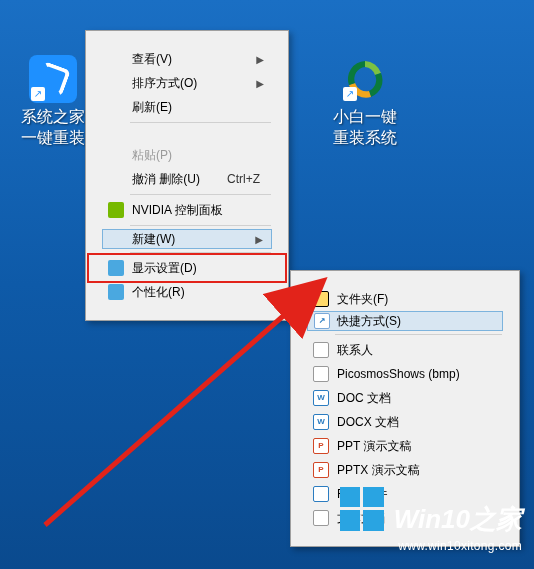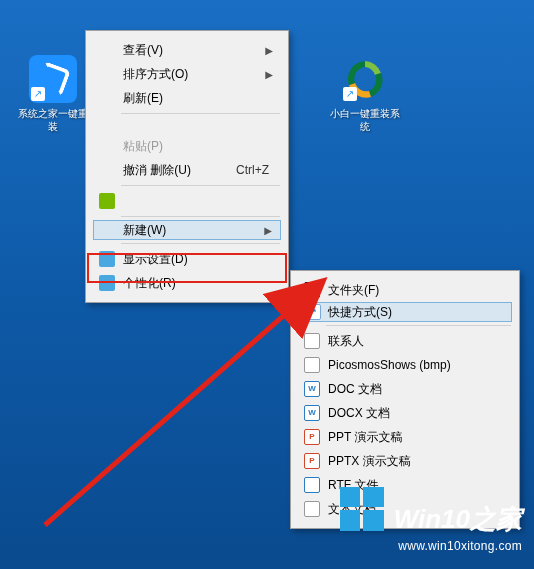--- a/index.html
+++ b/index.html
@@ -12,24 +12,24 @@
   
   .desktop-icon { position:absolute; width:70px; text-align:center; color:#fff; }
   .desktop-icon .ico { width:48px; height:48px; margin:0 auto 4px; border-radius:8px; position:relative; }
   .di1 { top:55px; left:18px; }
   .di1 .ico { background:#1e90ff; }
   .di1 .ico::before { content:""; position:absolute; inset:10px; border:4px solid #fff; border-radius:6px; border-left-color:transparent; border-bottom-color:transparent; transform:rotate(20deg); }
   .di1 .badge, .di2 .badge { position:absolute; left:2px; bottom:2px; width:14px; height:14px; background:#fff; border-radius:2px; font-size:10px; color:#1e90ff; line-height:14px; }
   .di2 { top:55px; left:330px; }
   .di2 .ico { background:transparent; }
   .di2 .ico svg { width:48px; height:48px; }
-  .desktop-icon .lbl { font-size:10px; text-shadow:1px 1px 2px rgba(0,0,0,.6); line-height:1.3; }
+  .desktop-icon .lbl { font-size:16px; text-shadow:1px 1px 2px rgba(0,0,0,.6); line-height:1.3; }
 
   
-  .menu { position:absolute; background:#f0f0f0; border:1px solid #a0a0a0; box-shadow:3px 3px 6px rgba(0,0,0,.3); padding:7px; }
+  .menu { position:absolute; background:#f0f0f0; border:1px solid #a0a0a0; box-shadow:3px 3px 6px rgba(0,0,0,.3); padding:16px; }
   .menu1 { top:30px; left:85px; width:204px; }
   .menu2 { top:270px; left:290px; width:230px; }
   .menu .row { display:flex; align-items:center; height:24px; padding:0 18px 0 30px; position:relative; color:#000; }
   .menu .row.disabled { color:#9a9a9a;margin-top:20px; }
   .menu .row.hover { background:#d8e6f2; border:1px solid #7cb3dd; padding:0 17px 0 29px; height:20px; }
   .menu .sep { height:1px; background:#d0d0d0; margin:3px 1px 3px 28px; }
   .menu .chev { position:absolute; right:8px; font-size:10px; color:#555; }
   .menu .shortcut { position:absolute; right:12px; color:#333; font-size:12px; }
   .menu .mico { position:absolute; left:6px; width:16px; height:16px; }
   .highlight-box { position:absolute; top:253px; left:87px; width:200px; height:30px; border:2px solid #e2231a; pointer-events:none; z-index:5; }
@@ -86,20 +86,21 @@
   <div class="row disabled">
       <span>粘贴(P)</span>
     </div>
   <div class="row">
       <span>撤消 删除(U)</span>
       <span class="shortcut">Ctrl+Z</span>
     </div>
   <div class="sep"></div>
   <div class="row">
       <span class="mico" style="background:#76b900;border-radius:2px"></span>
+      <span>NVIDIA 控制面板</span>
     </div>
   <div class="sep"></div>
   <div class="row hover">
       <span>新建(W)</span>
       <span class="chev">▶</span>
     </div>
   <div class="sep"></div>
   <div class="row">
       <span class="mico" style="background:#4aa8e0;border-radius:2px"></span>
       <span>显示设置(D)</span>

